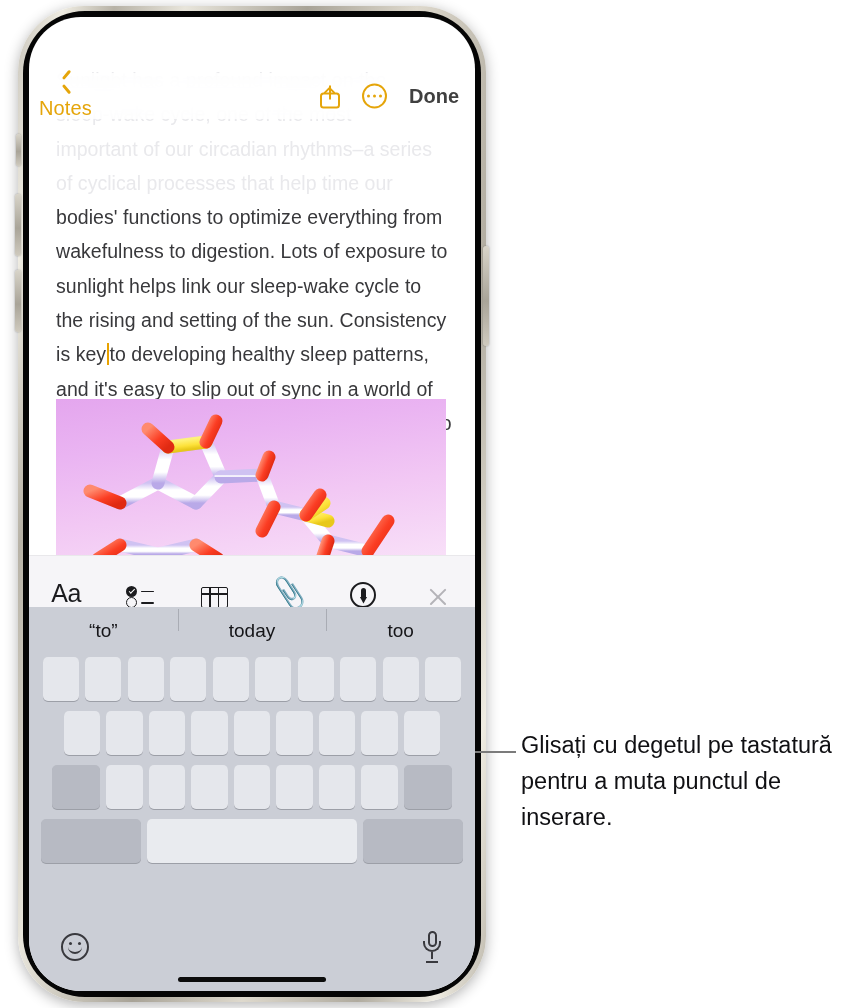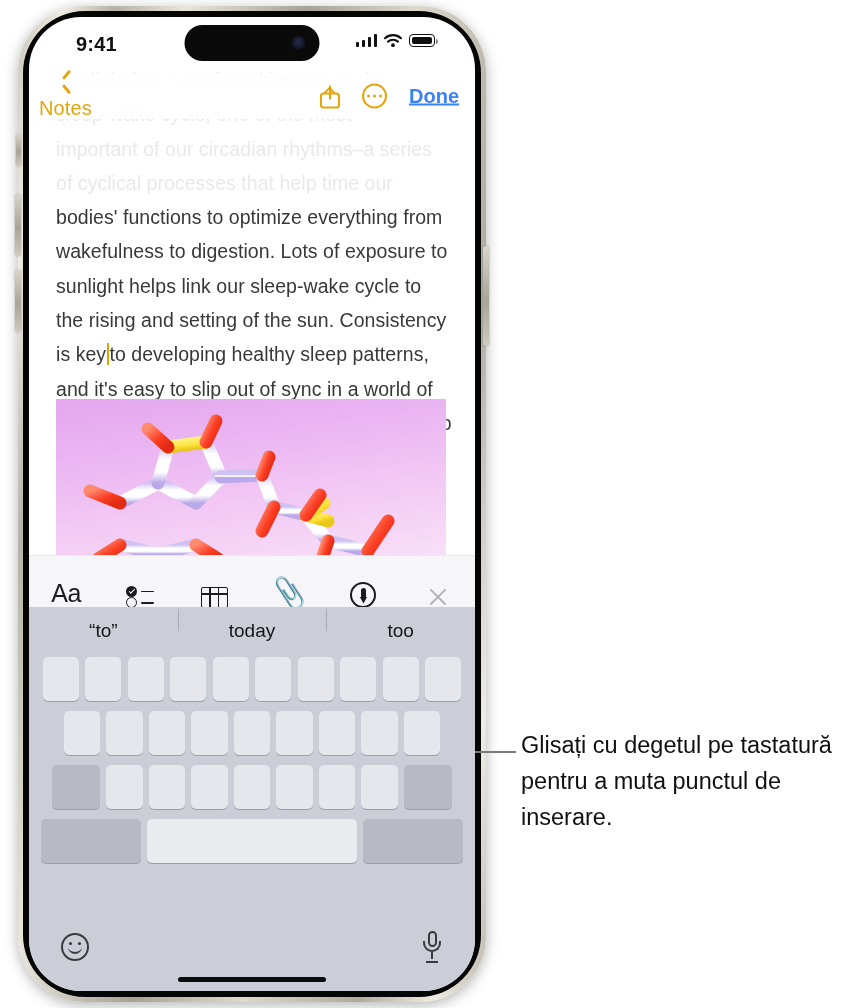--- a/index.html
+++ b/index.html
@@ -75,21 +75,21 @@
     border:2.1px solid #E5A50A;border-radius:3.5px;box-sizing:border-box;}
   .ico-share .stem{position:absolute;left:8.9px;top:2px;width:2.1px;height:14px;background:#E5A50A;}
   .ico-share .arw{position:absolute;left:4.3px;top:1.5px;width:11px;height:11px;}
   .ico-share .arw::before,.ico-share .arw::after{content:"";position:absolute;top:4px;
     width:8px;height:2.1px;background:#E5A50A;border-radius:1.5px;}
   .ico-share .arw::before{left:-1px;transform:rotate(-45deg);}
   .ico-share .arw::after{right:-1px;transform:rotate(45deg);}
   .ico-more{width:25px;height:25px;border:2.1px solid #E5A50A;border-radius:50%;
     display:flex;align-items:center;justify-content:center;gap:2.6px;box-sizing:border-box;}
   .ico-more i{width:3.1px;height:3.1px;border-radius:50%;background:#E5A50A;display:block;}
-  .nav-done{color:#3b82f6;font-size:20px;font-weight:bold;text-decoration:underline;}
+  .nav-done{color:#404040;font-size:20px;font-weight:bold;}
 
   
   .attach{position:absolute;left:27px;top:382px;width:390px;height:156px;overflow:hidden;
     background:linear-gradient(172deg,#e4a6ee 0%,#eab4f2 28%,#f2c8f4 62%,#f8dff8 100%);}
 
   
   .fmtbar{position:absolute;left:0;right:0;top:538px;height:52px;background:#F6F5F8;
     border-top:1px solid rgba(0,0,0,.05);display:flex;align-items:center;z-index:7;}
   .fmt-item{flex:1;display:flex;align-items:flex-end;justify-content:center;height:100%;}
   .aa{font-size:25px;color:#1b1b1e;letter-spacing:-.5px;}
@@ -238,42 +238,20 @@
               <path d="M206 76 L213 58"></path>
             <path d="M218 108 L206 132"></path>
               <path d="M250 116 L264 96"></path>
             <path d="M272 142 L266 160"></path>
               <path d="M312 152 L332 122"></path>
           </g>
         </g>
       </svg>
     </div>
 
-    <div class="statusbar">
-      <div class="clock">9:41</div>
-      <div class="island">
-        <div class="island-cam"></div>
-      </div>
-      <div class="status-right">
-        <span class="sig">
-            <i></i>
-            <i></i>
-            <i></i>
-            <i></i>
-          </span>
-        <svg width="20" height="15" viewBox="0 0 20 15">
-          <g fill="none" stroke="#111" stroke-linecap="round">
-            <path d="M2 5.2a12 12 0 0 1 16 0" stroke-width="2.1"></path>
-            <path d="M5 8.6a7.6 7.6 0 0 1 10 0" stroke-width="2.1"></path>
-          </g>
-          <circle cx="10" cy="12.2" r="1.9" fill="#111"></circle>
-        </svg>
-        <span class="batt"></span>
-      </div>
-    </div>
 
     <div class="navbar">
       <div class="nav-back">
         <span class="chev"></span>
         <span>Notes</span>
       </div>
       <div class="nav-right">
         <span class="ico-share">
           <span class="box"></span>
             <span class="stem"></span>

